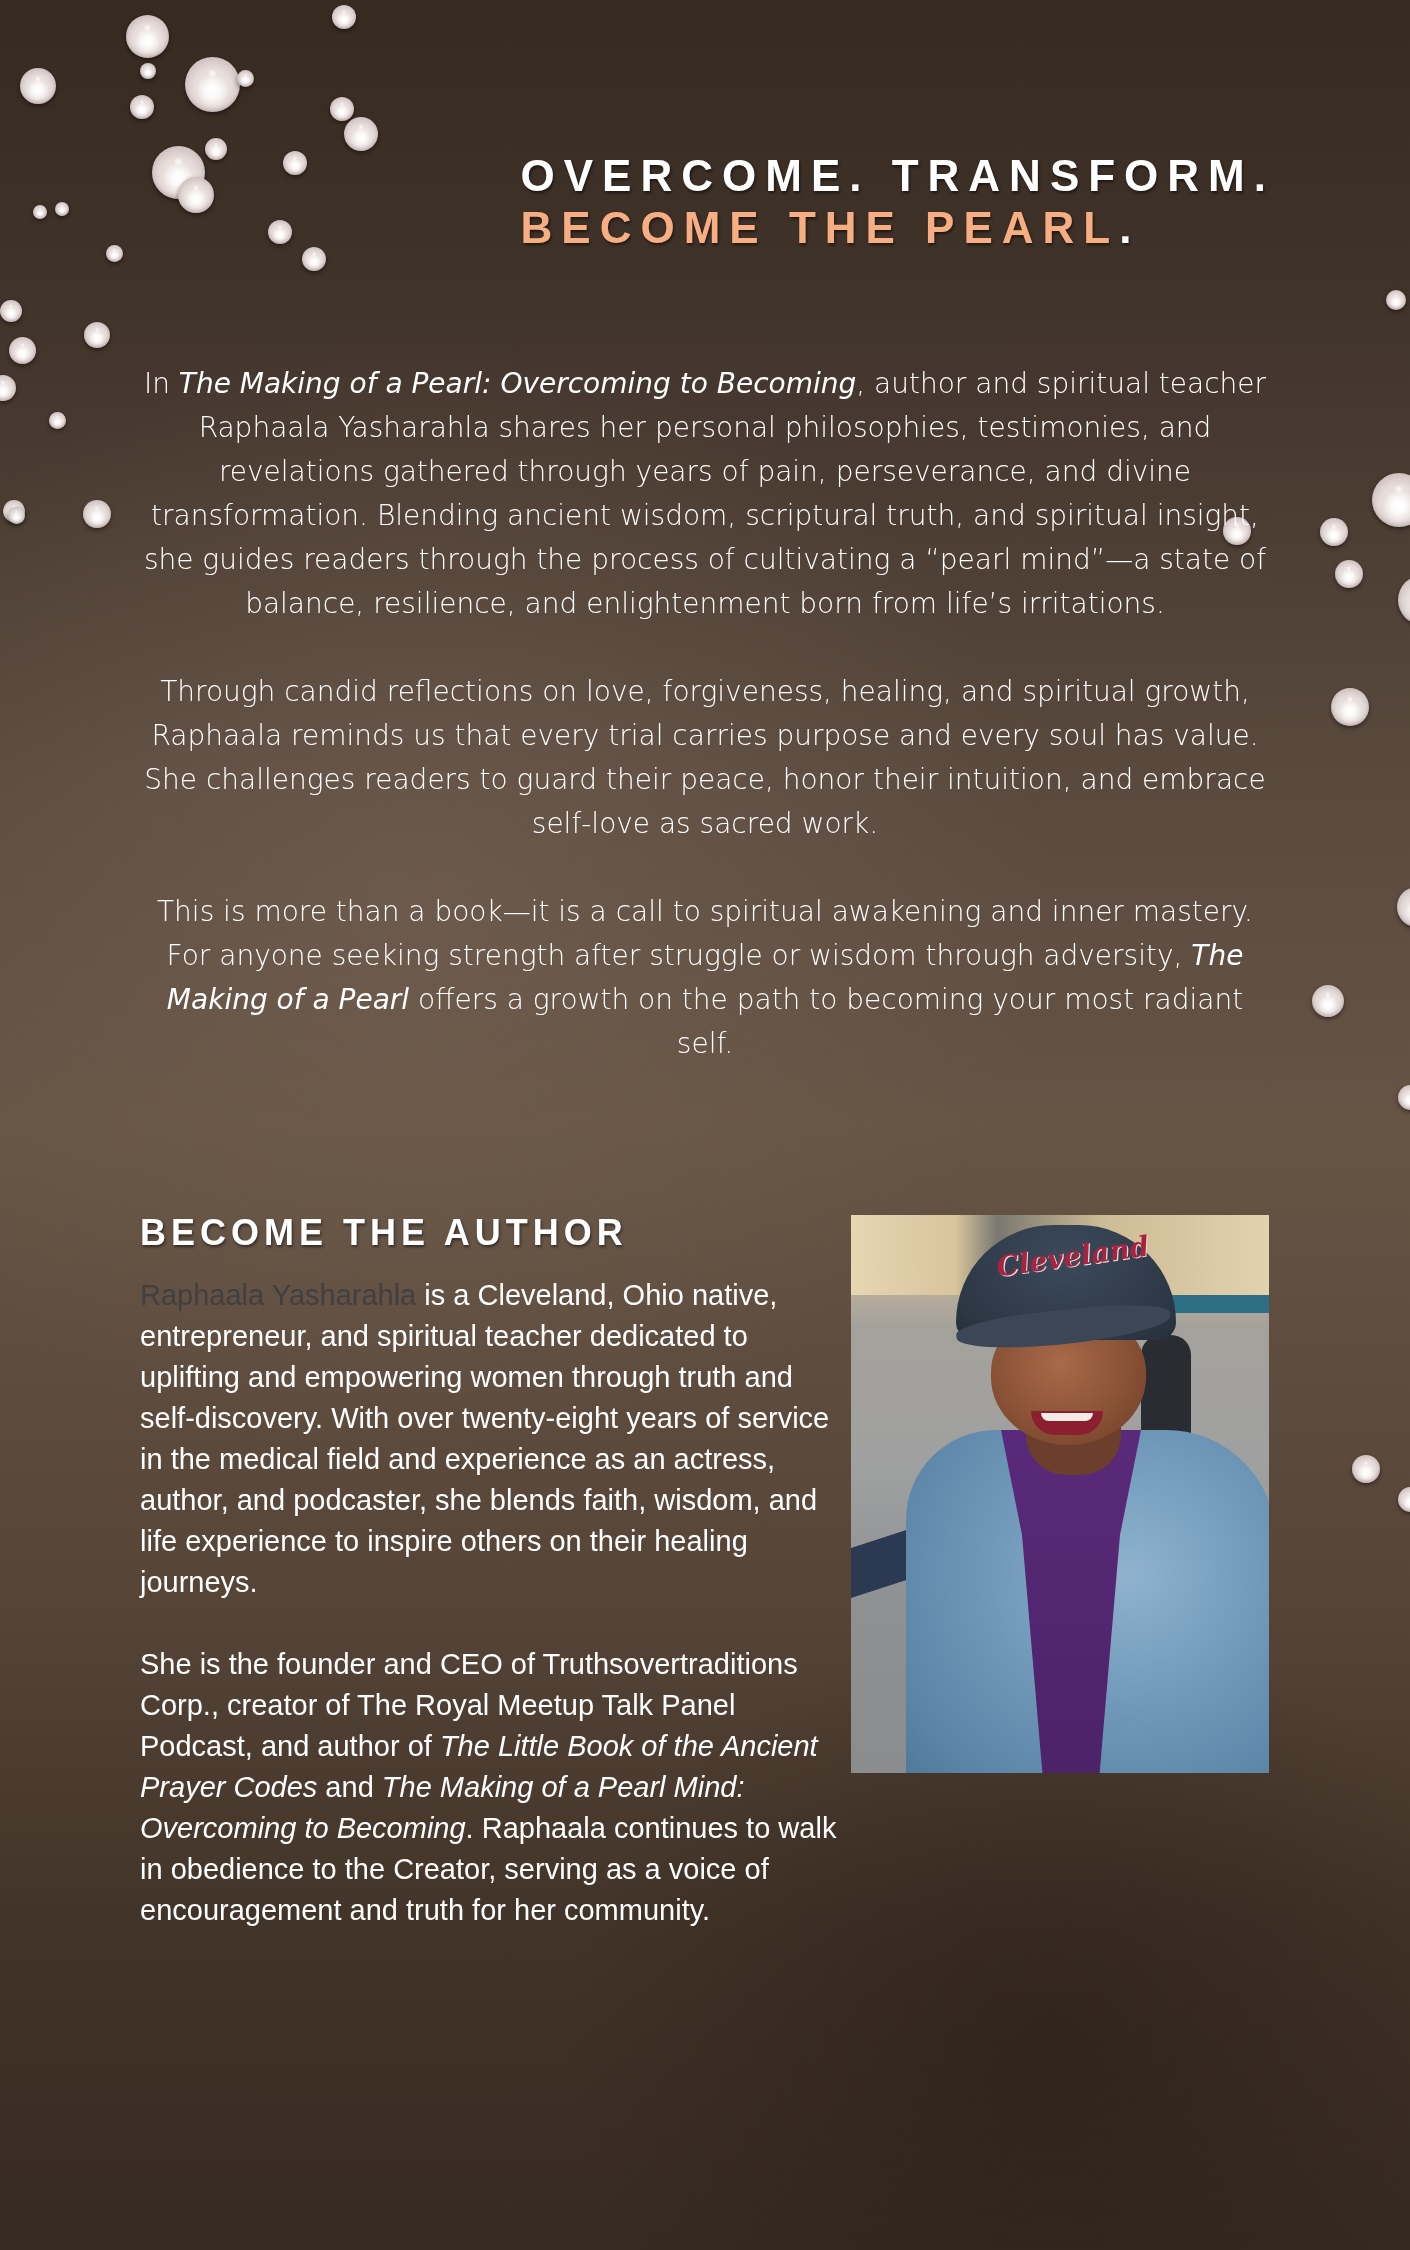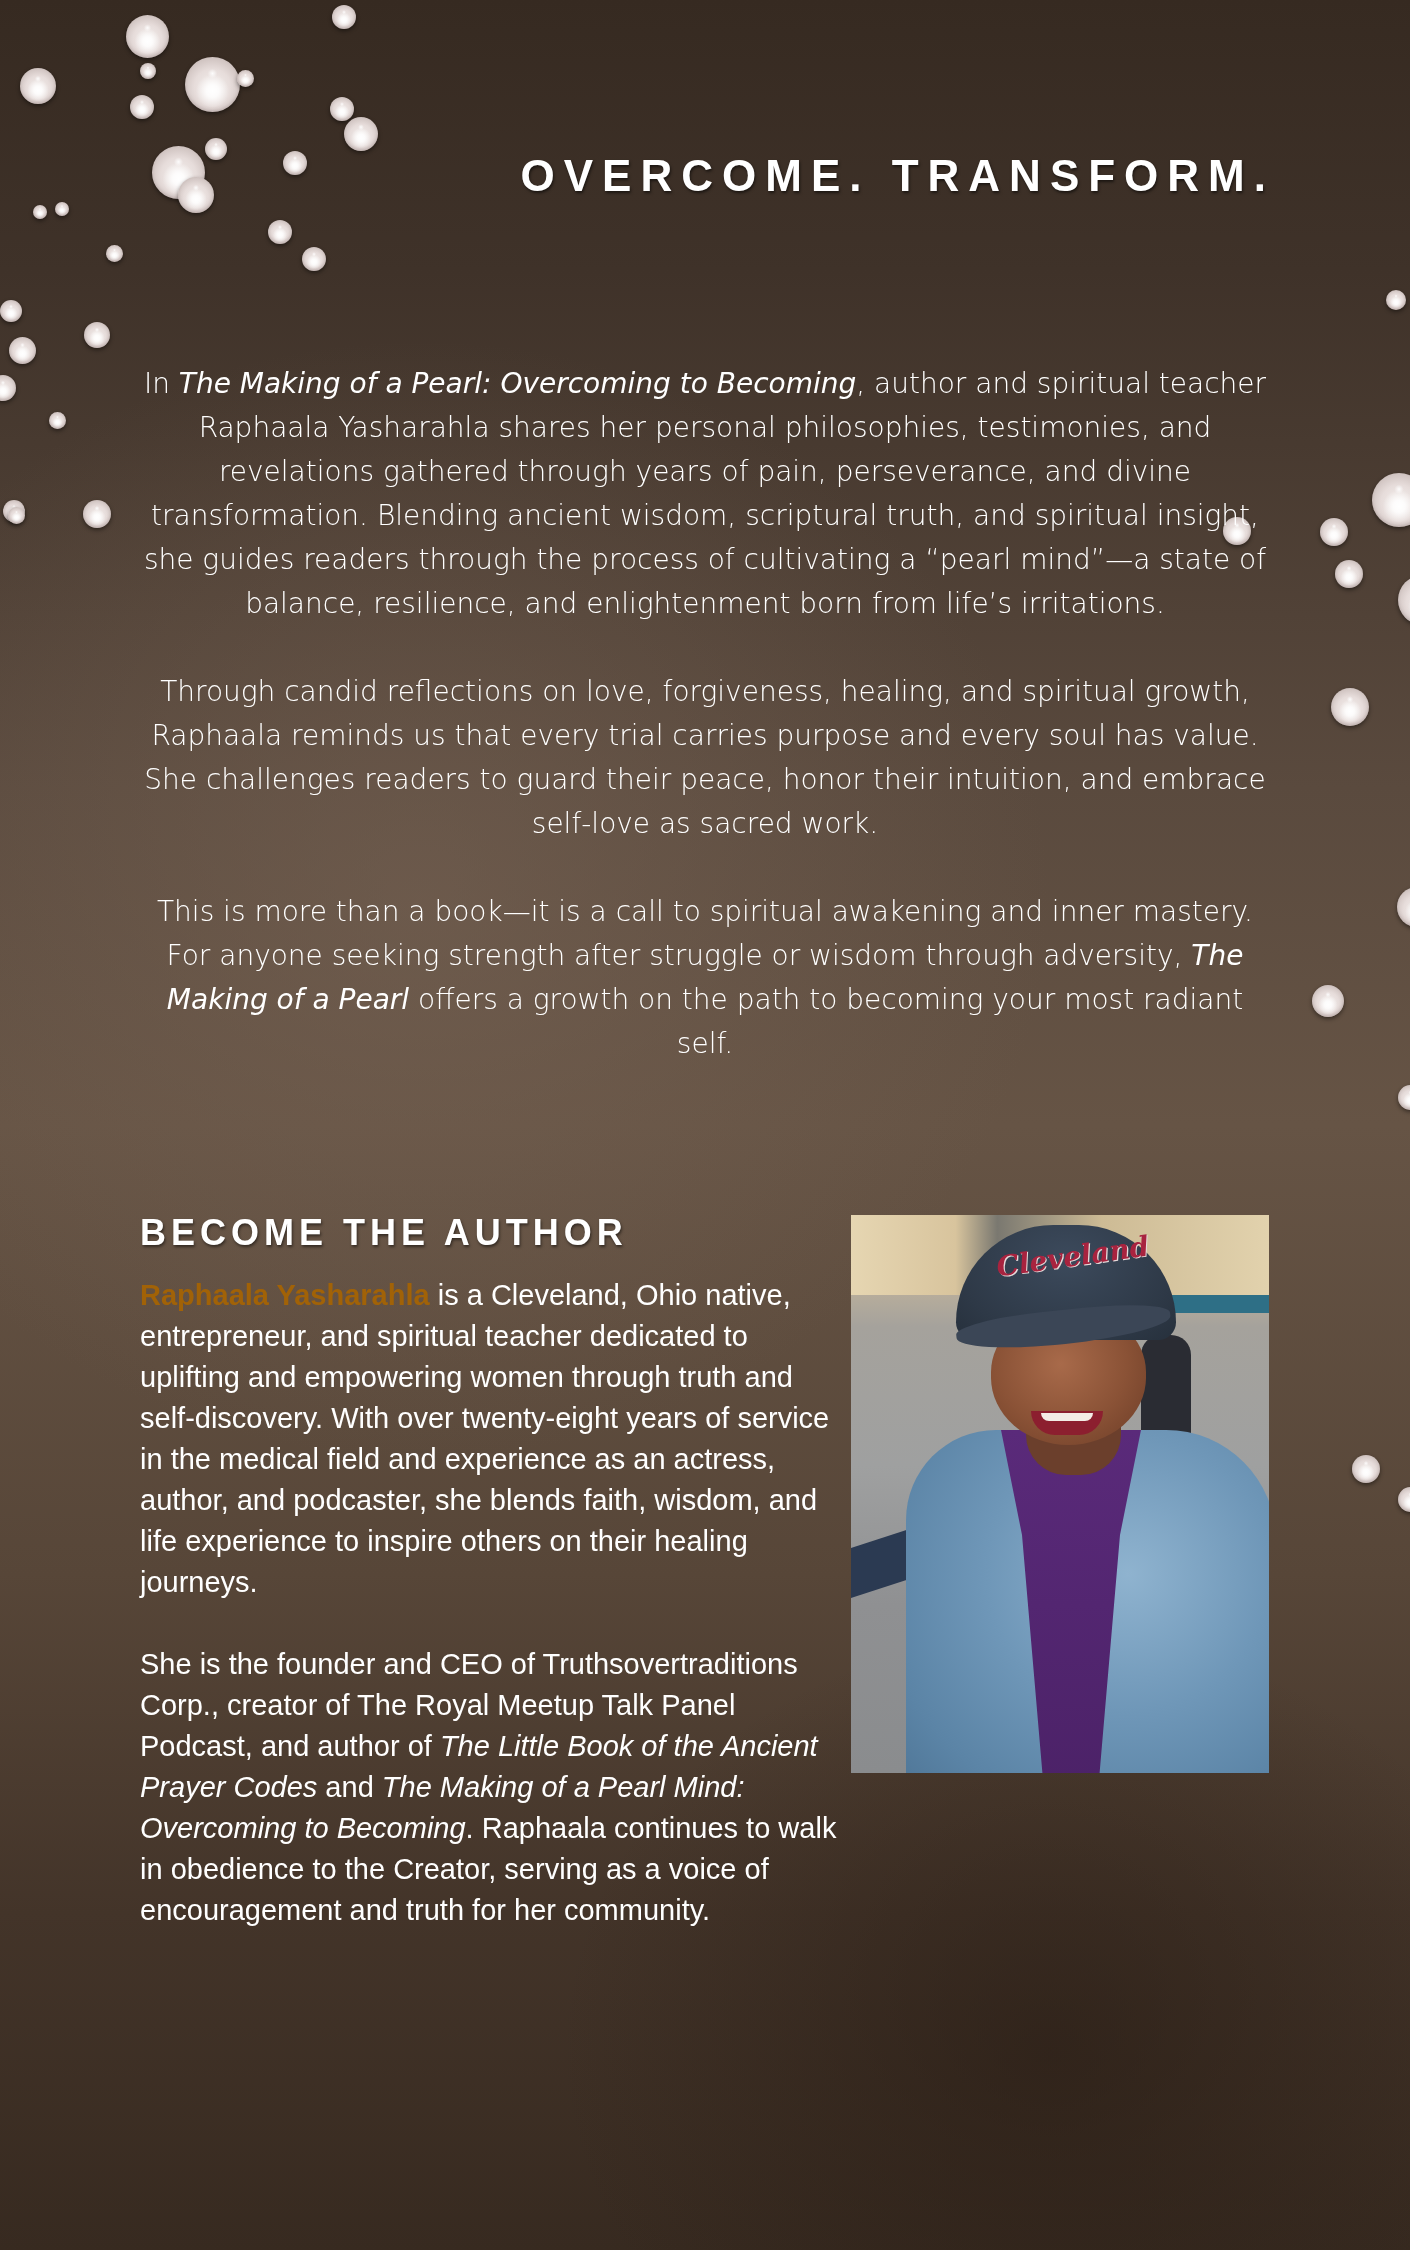--- a/index.html
+++ b/index.html
@@ -75,21 +75,21 @@
       position: absolute;
       left: 140px;
       top: 1275px;
       width: 710px;
       font-family: "Liberation Sans", sans-serif;
       font-size: 29px;
       line-height: 41px;
       color: #ffffff;
     }
     .about-body p { margin-bottom: 41px; }
-    .about-body .author-name { color: #a16207; font-weight: bold; }
+    .about-body .author-name { color: #404040; }
     .about-body em { font-style: italic; }
 
     
     .photo {
       position: absolute;
       left: 851px;
       top: 1215px;
       width: 418px;
       height: 558px;
       overflow: hidden;
@@ -193,20 +193,21 @@
     <div class="pearl" style="left: 1386px; top: 290px; width: 20px; height: 20px;"></div>
     <div class="pearl" style="left: 1397px; top: 887px; width: 40px; height: 40px;"></div>
     <div class="pearl" style="left: 1312px; top: 985px; width: 32px; height: 32px;"></div>
     <div class="pearl" style="left: 1398px; top: 1085px; width: 25px; height: 25px;"></div>
     <div class="pearl" style="left: 1352px; top: 1455px; width: 28px; height: 28px;"></div>
     <div class="pearl" style="left: 1398px; top: 1487px; width: 25px; height: 25px;"></div>
   </div>
 
 <div class="headline">
   <div class="line1">OVERCOME. TRANSFORM.</div>
+  <div class="line2"><span>BECOME THE PEARL</span><span class="dot">.</span></div>
 </div>
 
 <div class="intro">
   <p><span>In </span><em>The Making of a Pearl: Overcoming to Becoming</em><span>, author and spiritual teacher Raphaala Yasharahla shares her personal philosophies, testimonies, and revelations gathered through years of pain, perseverance, and divine transformation. Blending ancient wisdom, scriptural truth, and spiritual insight, she guides readers through the process of cultivating a “pearl mind”—a state of balance, resilience, and enlightenment born from life’s irritations.</span></p>
   <p>Through candid reflections on love, forgiveness, healing, and spiritual growth, Raphaala reminds us that every trial carries purpose and every soul has value. She challenges readers to guard their peace, honor their intuition, and embrace self-love as sacred work.</p>
   <p><span>This is more than a book—it is a call to spiritual awakening and inner mastery. For anyone seeking strength after struggle or wisdom through adversity, </span><em>The Making of a Pearl</em><span> offers a growth on the path to becoming your most radiant self.</span></p>
 </div>
 
 <h2 class="about-heading">BECOME THE AUTHOR</h2>
 

